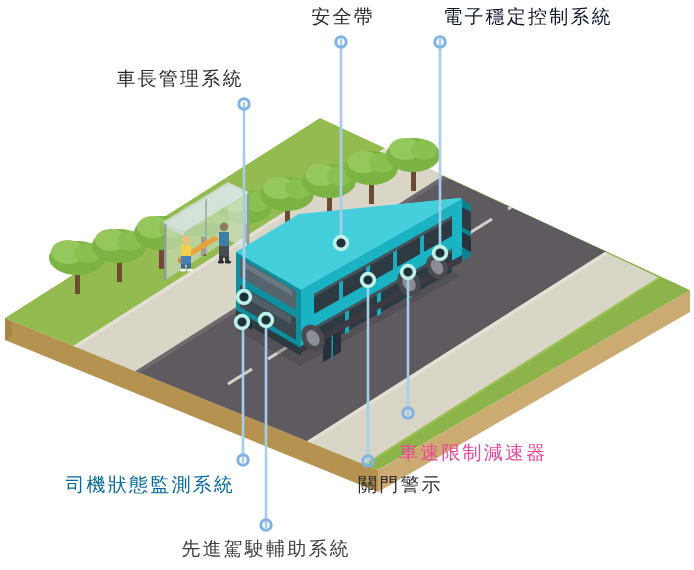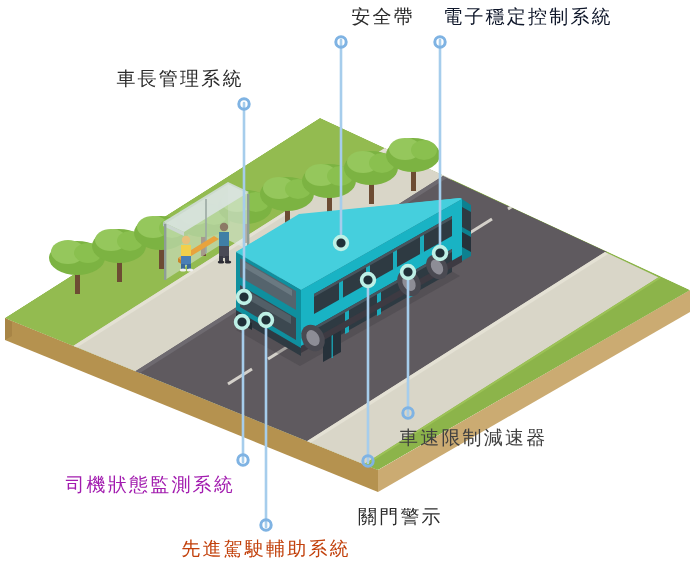--- a/index.html
+++ b/index.html
@@ -262,21 +262,21 @@
         <line x1="243" y1="462" x2="243" y2="325" stroke="#a6cdec" stroke-width="2.6" stroke-linecap="round"></line>
         <circle cx="243" cy="460" r="5.2" fill="none" stroke="#7fb3e3" stroke-width="3"></circle>
         <circle cx="242" cy="322" r="6.4" fill="#1f3038" stroke="#bdf0e6" stroke-width="3.6"></circle>
         <line x1="266" y1="527" x2="266" y2="323" stroke="#a6cdec" stroke-width="2.6" stroke-linecap="round"></line>
         <circle cx="266" cy="525" r="5.2" fill="none" stroke="#7fb3e3" stroke-width="3"></circle>
         <circle cx="266" cy="320" r="6.4" fill="#1f3038" stroke="#bdf0e6" stroke-width="3.6"></circle>
       </g>
   </svg>
 
   <div id="labels-layer">
-      <div class="label anchor-mid" style="left: 343px; top: 16px; color: rgb(43, 43, 43); margin-left: 40px;">安全帶</div>
+      <div class="label anchor-mid" style="left: 343px; top: 16px; color: rgb(43, 43, 43);">安全帶</div>
       <div class="label anchor-mid" style="left: 528px; top: 16px; color: #0f172a;">電子穩定控制系統</div>
       <div class="label anchor-mid" style="left: 180px; top: 78px; color: rgb(43, 43, 43); font-family: Liberation Serif, serif;">車長管理系統</div>
-      <div class="label anchor-left" style="left: 399px; top: 437px; color: #404040;">車速限制減速器</div>
-      <div class="label anchor-left" style="left: 358px; top: 484px; color: rgb(43, 43, 43); margin-top: 32px;">關門警示</div>
-      <div class="label anchor-right" style="left: 235px; top: 484px; color: #a21caf;">司機狀態監測系統</div>
-      <div class="label anchor-mid" style="left: 266px; top: 548px; color: #c2410c; text-align: center;">先進駕駛輔助系統</div>
+      <div class="label anchor-left" style="left: 399px; top: 452px; color: #ec4899;">車速限制減速器</div>
+      <div class="label anchor-left" style="left: 358px; top: 484px; color: rgb(43, 43, 43);">關門警示</div>
+      <div class="label anchor-right" style="left: 235px; top: 484px; color: #0369a1;">司機狀態監測系統</div>
+      <div class="label anchor-mid" style="left: 266px; top: 548px; color: #404040; text-align: center;">先進駕駛輔助系統</div>
     </div>
 </div>
 
 </body></html>

